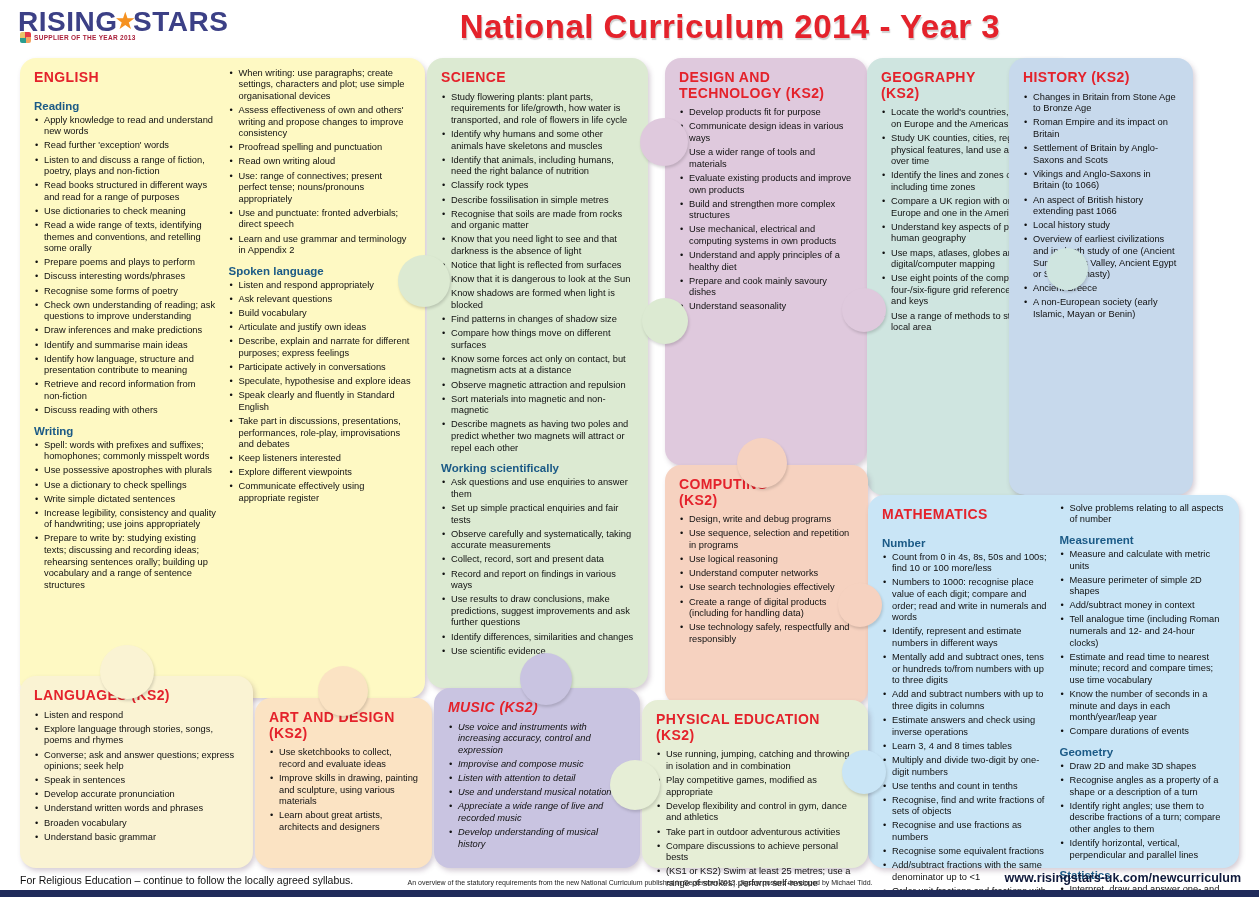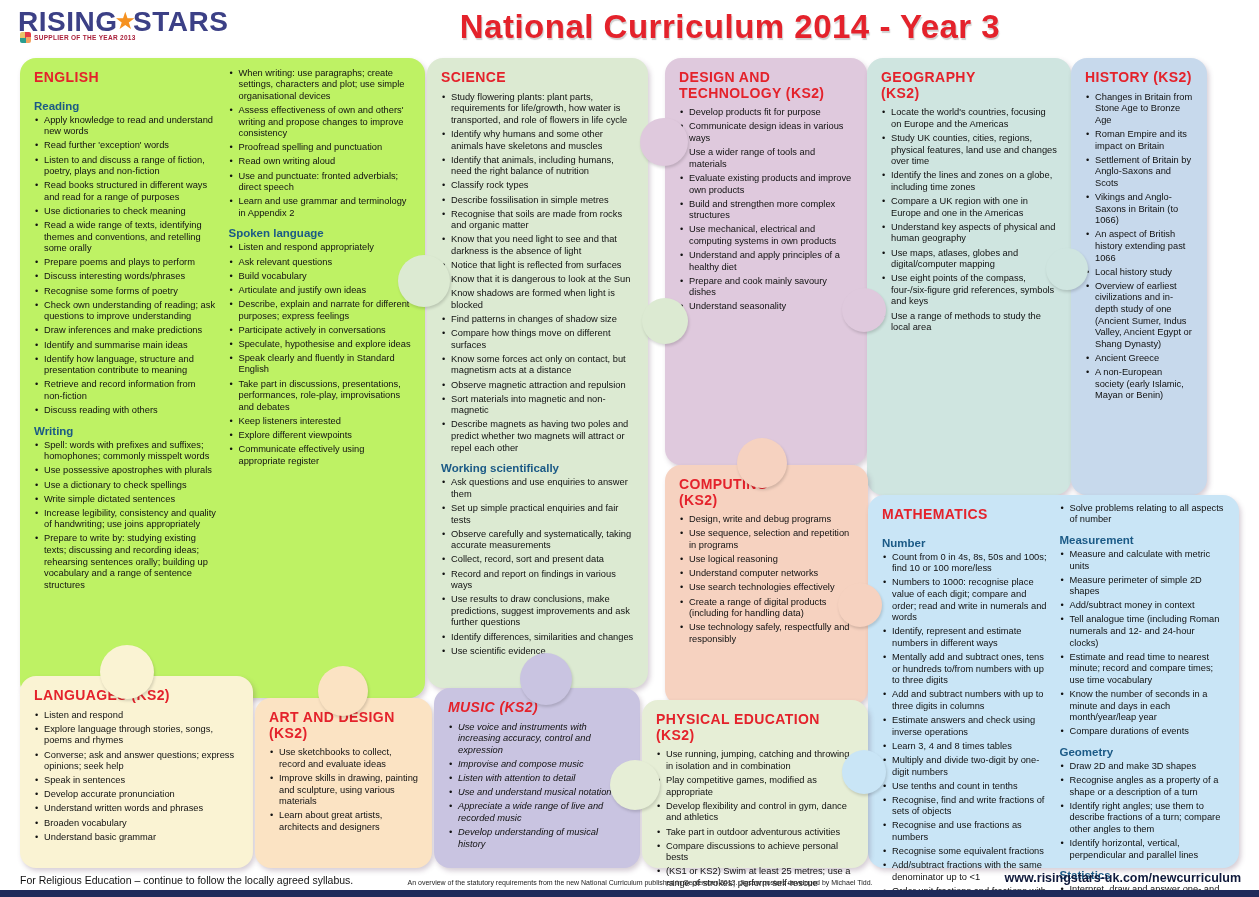--- a/index.html
+++ b/index.html
@@ -28,21 +28,21 @@
   ul.blist li{position:relative;font-size:9.3px;line-height:1.25;padding-left:10px;
               margin-bottom:2.5px;color:#111;}
   ul.blist li::before{content:"•";position:absolute;left:1px;top:0;}
   .cols{display:flex;gap:12px;}
   .col{flex:1;min-width:0;}
 
   .english{left:20px;top:58px;width:405px;height:640px;}
   .science{left:427px;top:58px;width:221px;height:630px;}
   .dt{left:665px;top:58px;width:202px;height:407px;}
   .geography{left:867px;top:58px;width:204px;height:437px;}
-  .history{left:1071px;top:58px;width:136px;height:437px;}
+  .history{left:1009px;top:58px;width:184px;height:437px;}
   .computing{left:665px;top:465px;width:203px;height:240px;}
   .maths{left:868px;top:495px;width:371px;height:373px;}
   .languages{left:20px;top:676px;width:233px;height:192px;}
   .art{left:255px;top:698px;width:177px;height:170px;}
   .music{left:434px;top:688px;width:206px;height:180px;}
   .pe{left:642px;top:700px;width:226px;height:168px;}
 
   .english .col:nth-child(2){margin-top:-24px;}
   .maths .col:nth-child(2){margin-top:-26px;}
   .geography .subject-title{max-width:112px;}
@@ -65,21 +65,21 @@
 
   <div class="logo">
     <span class="logo-word">RISING</span><span class="logo-star">★</span><span class="logo-word">STARS</span>
   </div>
   <div class="badge">
     <span class="badge-square"></span>
     <span class="badge-text">SUPPLIER OF THE YEAR 2013</span>
   </div>
   <div class="header-title">National Curriculum 2014 - Year 3</div>
 
-  <div class="piece english" style="background: #bef264;">
+  <div class="piece english" style="background: #fef9c3;">
     <div class="subject-title">ENGLISH</div>
     <div class="cols">
         <div class="col">
           <div class="subhead">Reading</div>
           <ul class="blist">
             <li>Apply knowledge to read and understand new words</li>
             <li>Read further 'exception' words</li>
             <li>Listen to and discuss a range of fiction, poetry, plays and non-fiction</li>
             <li>Read books structured in different ways and read for a range of purposes</li>
             <li>Use dictionaries to check meaning</li>
@@ -103,20 +103,21 @@
             <li>Increase legibility, consistency and quality of handwriting; use joins appropriately</li>
             <li>Prepare to write by: studying existing texts; discussing and recording ideas; rehearsing sentences orally; building up vocabulary and a range of sentence structures</li>
           </ul>
         </div>
         <div class="col">
           <ul class="blist">
             <li>When writing: use paragraphs; create settings, characters and plot; use simple organisational devices</li>
             <li>Assess effectiveness of own and others' writing and propose changes to improve consistency</li>
             <li>Proofread spelling and punctuation</li>
             <li>Read own writing aloud</li>
+            <li>Use: range of connectives; present perfect tense; nouns/pronouns appropriately</li>
             <li>Use and punctuate: fronted adverbials; direct speech</li>
             <li>Learn and use grammar and terminology in Appendix 2</li>
           </ul>
           <div class="subhead">Spoken language</div>
           <ul class="blist">
             <li>Listen and respond appropriately</li>
             <li>Ask relevant questions</li>
             <li>Build vocabulary</li>
             <li>Articulate and justify own ideas</li>
             <li>Describe, explain and narrate for different purposes; express feelings</li>

